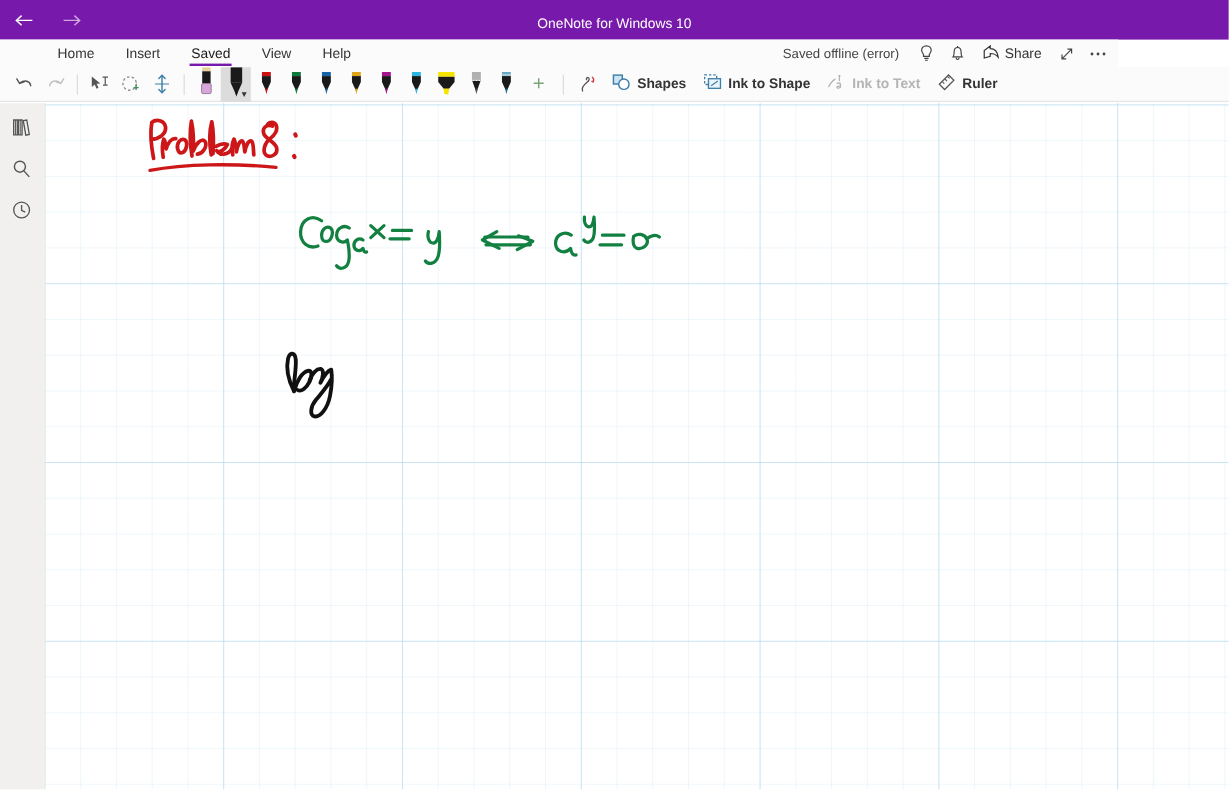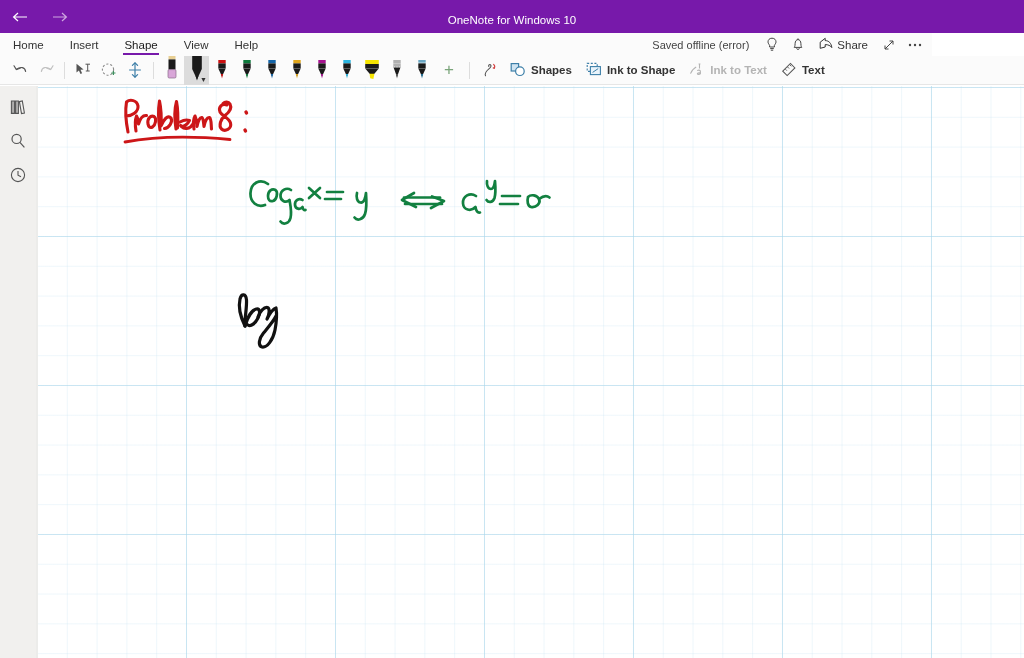--- a/index.html
+++ b/index.html
@@ -44,21 +44,21 @@
     display: flex; align-items: center; justify-content: center;
     color: #ffffff; font-size: 12px;
   }
   .win-btn svg { display: block; }
 
   
   .ribbon-tabs {
     position: absolute; top: 33px; left: 0;
     width: 932px; height: 23px;
     background: #fbfbfb;
-    display: flex; align-items: flex-end;
+    display: flex; align-items: flex-end; padding-left: 35px;
   }
   .rtab {
     position: relative;
     font-size: 11.5px; color: #333333;
     padding: 0 13px; height: 23px;
     display: flex; align-items: center;
   }
   .rtab.active { color: #1a1a1a; font-weight: normal; }
   .rtab.active::after {
     content: ""; position: absolute;
@@ -175,21 +175,21 @@
           <path d="M1 6 H14 M10 2 L14.4 6 L10 10"></path>
         </svg>
       </div>
     </div>
     <div class="title-center">OneNote for Windows 10</div>
   </div>
 
   <div class="ribbon-tabs">
     <div class="rtab">Home</div>
     <div class="rtab">Insert</div>
-    <div class="rtab active">Shape</div>
+    <div class="rtab active">Saved</div>
     <div class="rtab">View</div>
     <div class="rtab">Help</div>
 
     <div class="ribbon-right">
       <div class="saved-status">Saved offline (error)</div>
       <div class="rb-icon">
         <svg width="14" height="15" viewBox="0 0 14 15" fill="none" stroke="currentColor" stroke-width="1">
           <path d="M7 1.2 C4.4 1.2 3 3 3 4.9 C3 6.4 4.1 7.3 4.6 8.4 L4.6 10 H9.4 L9.4 8.4 C9.9 7.3 11 6.4 11 4.9 C11 3 9.6 1.2 7 1.2 Z"></path>
           <path d="M5.2 11.6 H8.8 M5.8 13.2 H8.2"></path>
         </svg>
@@ -411,21 +411,21 @@
       <span>Ink to Text</span>
     </div>
 
     <div class="tb-labeled">
       <span>
         <svg width="16" height="15" viewBox="0 0 16 15" fill="none" stroke="#555" stroke-width="1.1">
           <path d="M1.2 9.6 L9.6 1.2 L14.4 6 L6 14.4 Z" transform="scale(0.92) translate(0.7,0.4)"></path>
           <path d="M4.4 7.2 L5.9 8.7 M6.6 5 L8.1 6.5 M8.8 2.8 L10.3 4.3" stroke-width="0.9"></path>
         </svg>
       </span>
-      <span>Text</span>
+      <span>Ruler</span>
     </div>
   </div>
 
   <div class="sidebar">
     <div style="height:6px"></div>
     <div class="sb-item">
       <span>
         <svg width="19" height="17" viewBox="0 0 19 17" fill="none" stroke="#555" stroke-width="1.1">
           <path d="M2.4 2 H5.4 V14.4 H2.4 Z"></path>
           <path d="M6.4 2 H9.4 V14.4 H6.4 Z"></path>

